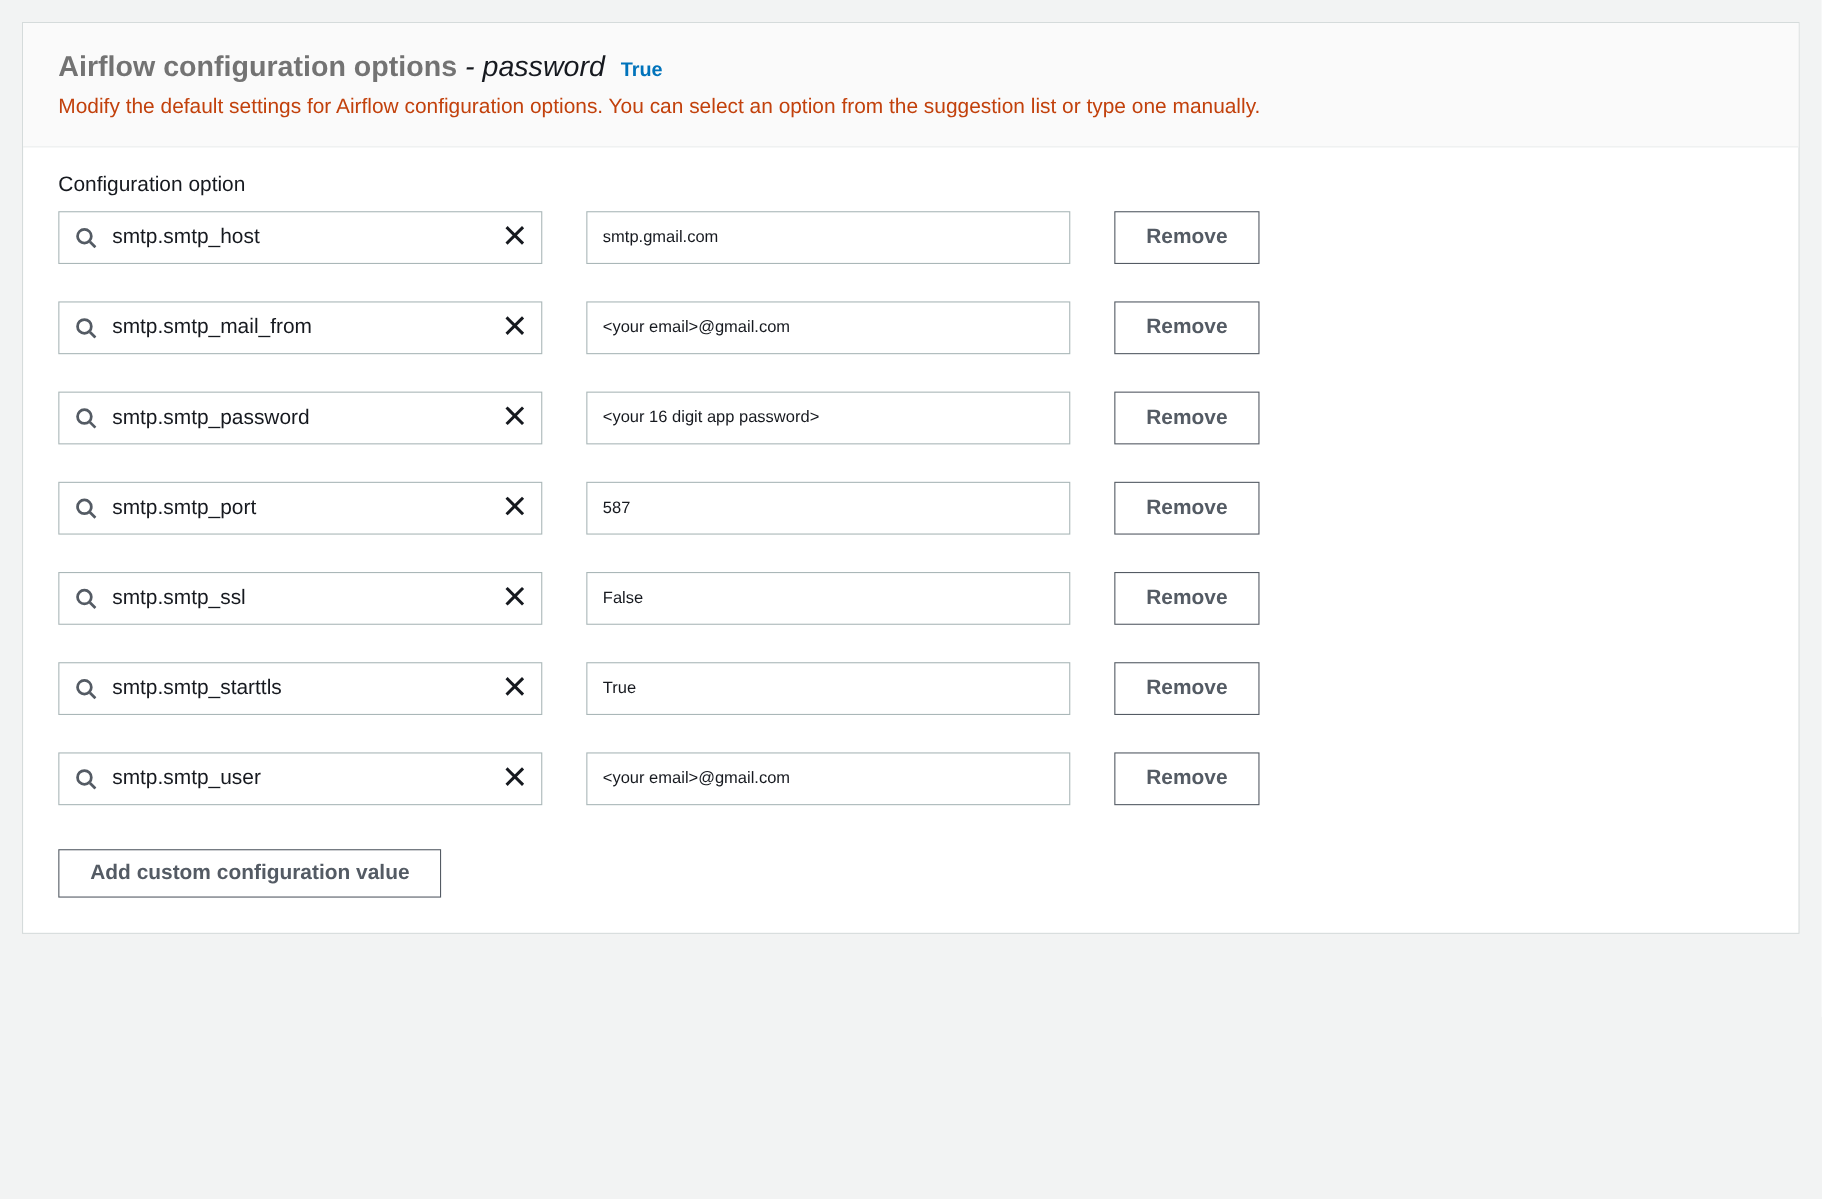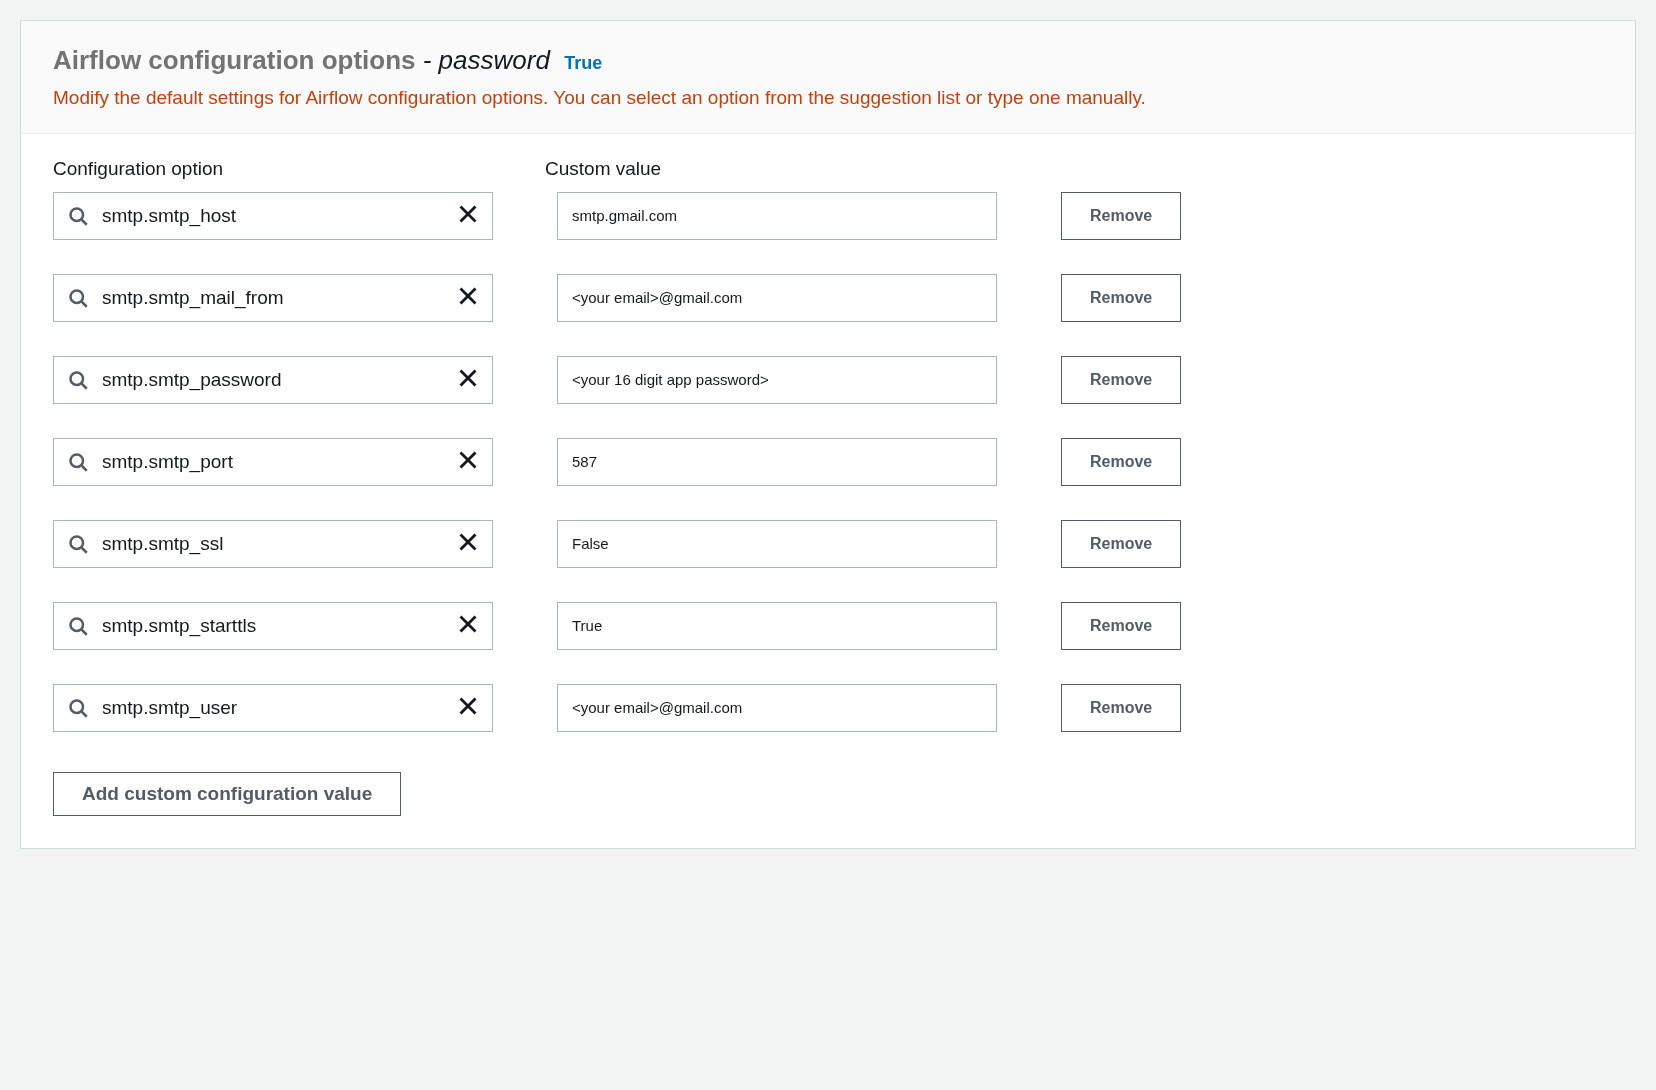--- a/index.html
+++ b/index.html
@@ -47,38 +47,38 @@
       font-size: 19px;
       color: #c2410c;
       margin-top: 8px;
       line-height: 1.5;
     }
     .panel-body {
       padding: 24px 32px 32px 32px;
     }
     .config-header-row {
       display: flex;
-      gap: 52px;
+      gap: 26px;
       margin-bottom: 12px;
     }
     .config-header-label {
       font-size: 19px;
       color: #16191f;
       font-weight: 400;
     }
     .config-header-option {
       width: 440px;
     }
     .config-header-value {
       width: 440px;
     }
     .config-row {
       display: flex;
       align-items: center;
-      gap: 64px;
+      gap: 40px;
       margin-bottom: 34px;
     }
     .config-row:last-of-type {
     }
     .search-wrapper {
       position: relative;
       width: 440px;
       display: flex;
       align-items: center;
       border: 1px solid #aab7b8;
@@ -128,21 +128,21 @@
       color: #16191f;
       outline: none;
       background: #ffffff;
     }
     .remove-btn {
       height: 48px;
       padding: 0 28px;
       border: 1px solid #545b64;
       background: #ffffff;
       color: #545b64;
-      font-size: 16px;
+      font-size: 19px;
       font-weight: 700;
       cursor: pointer;
     }
     .add-btn {
       height: 44px;
       padding: 0 28px;
       border: 1px solid #545b64;
       background: #ffffff;
       color: #545b64;
       font-size: 19px;
@@ -161,21 +161,20 @@
     <div>
       <span class="panel-title">Airflow configuration options</span><span class="panel-title panel-title-suffix"> - password</span>
       <a class="info-link">True</a>
     </div>
     <p class="panel-description">Modify the default settings for Airflow configuration options. You can select an option from the suggestion list or type one manually.</p>
   </div>
 
   <div class="panel-body">
     <div class="config-header-row">
       <div class="config-header-label config-header-option">Configuration option</div>
-      <div class="config-header-label config-header-value">Custom value</div>
     </div>
 
     <div class="rows-container" id="rows-container">
 
   <div class="config-row">
     <div class="search-wrapper">
       <span class="search-icon">
         <svg viewBox="0 0 16 16" fill="none" stroke="#545b64" stroke-width="2">
           <circle cx="7" cy="7" r="5"></circle>
           <line x1="11" y1="11" x2="15" y2="15"></line>

